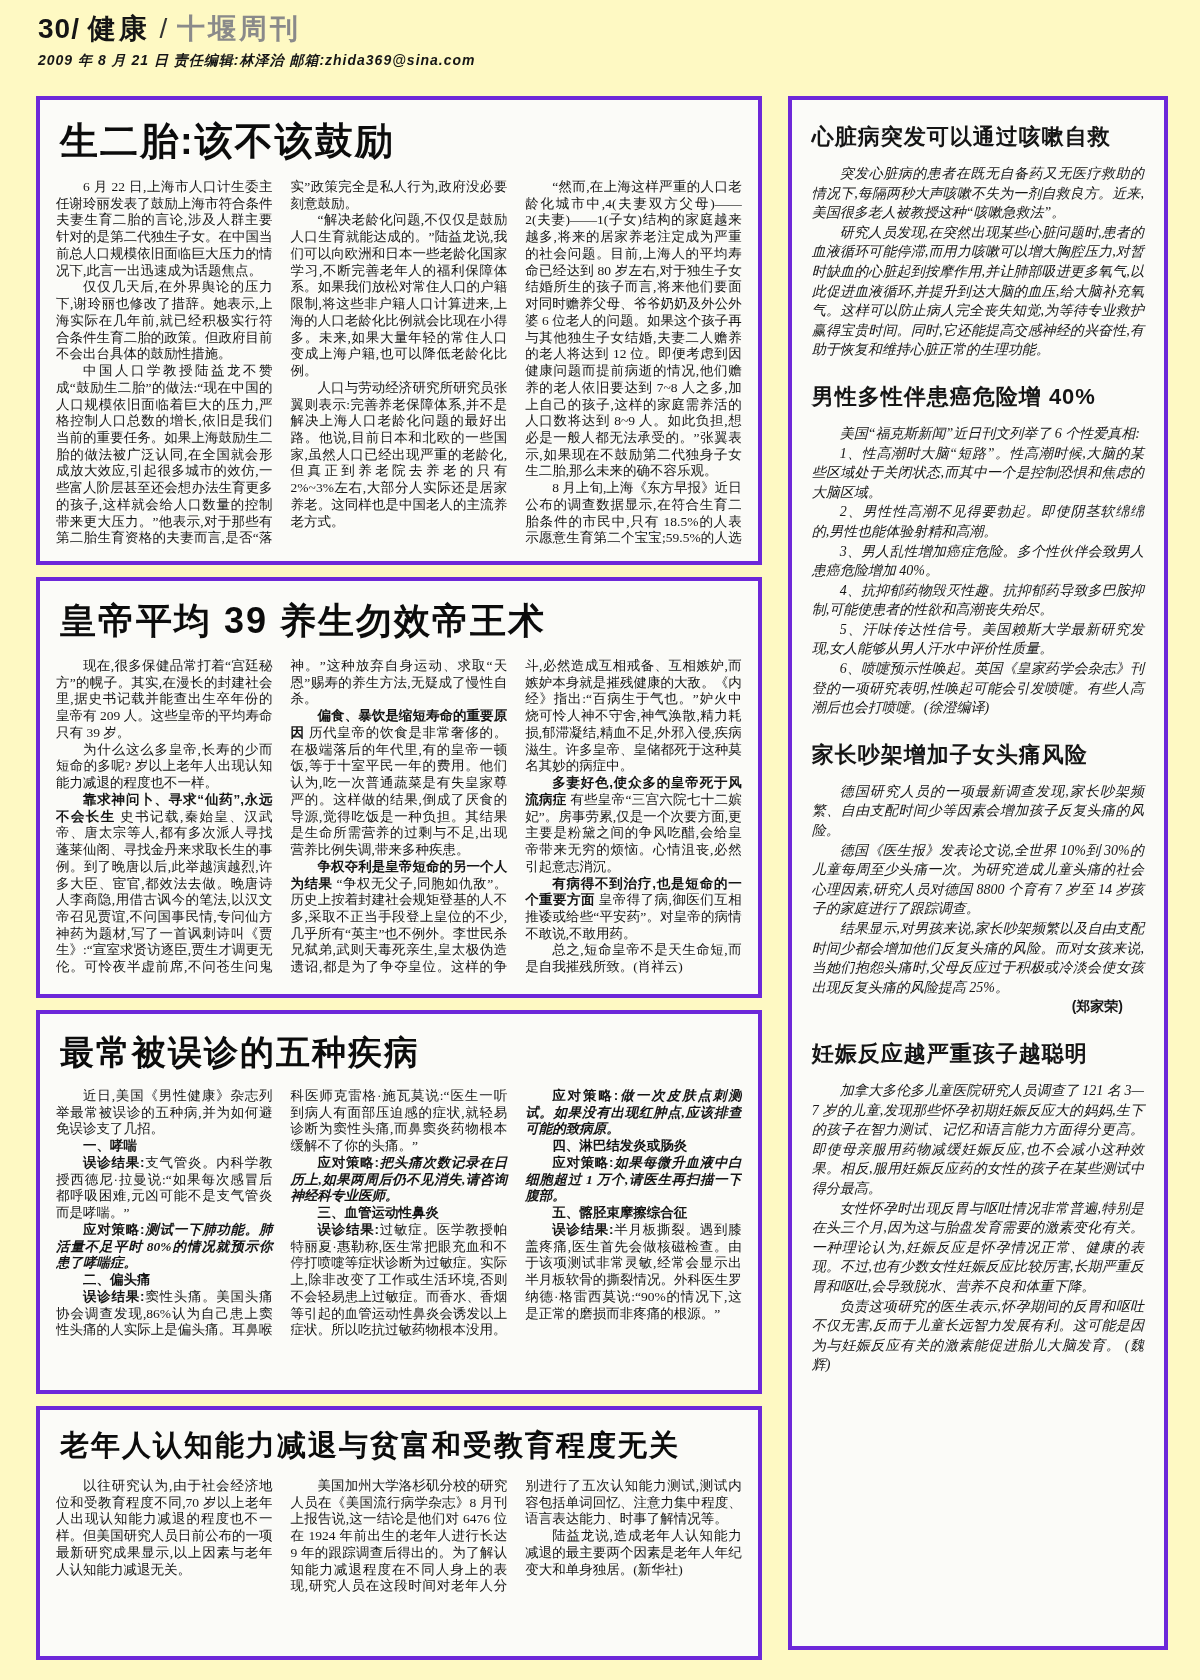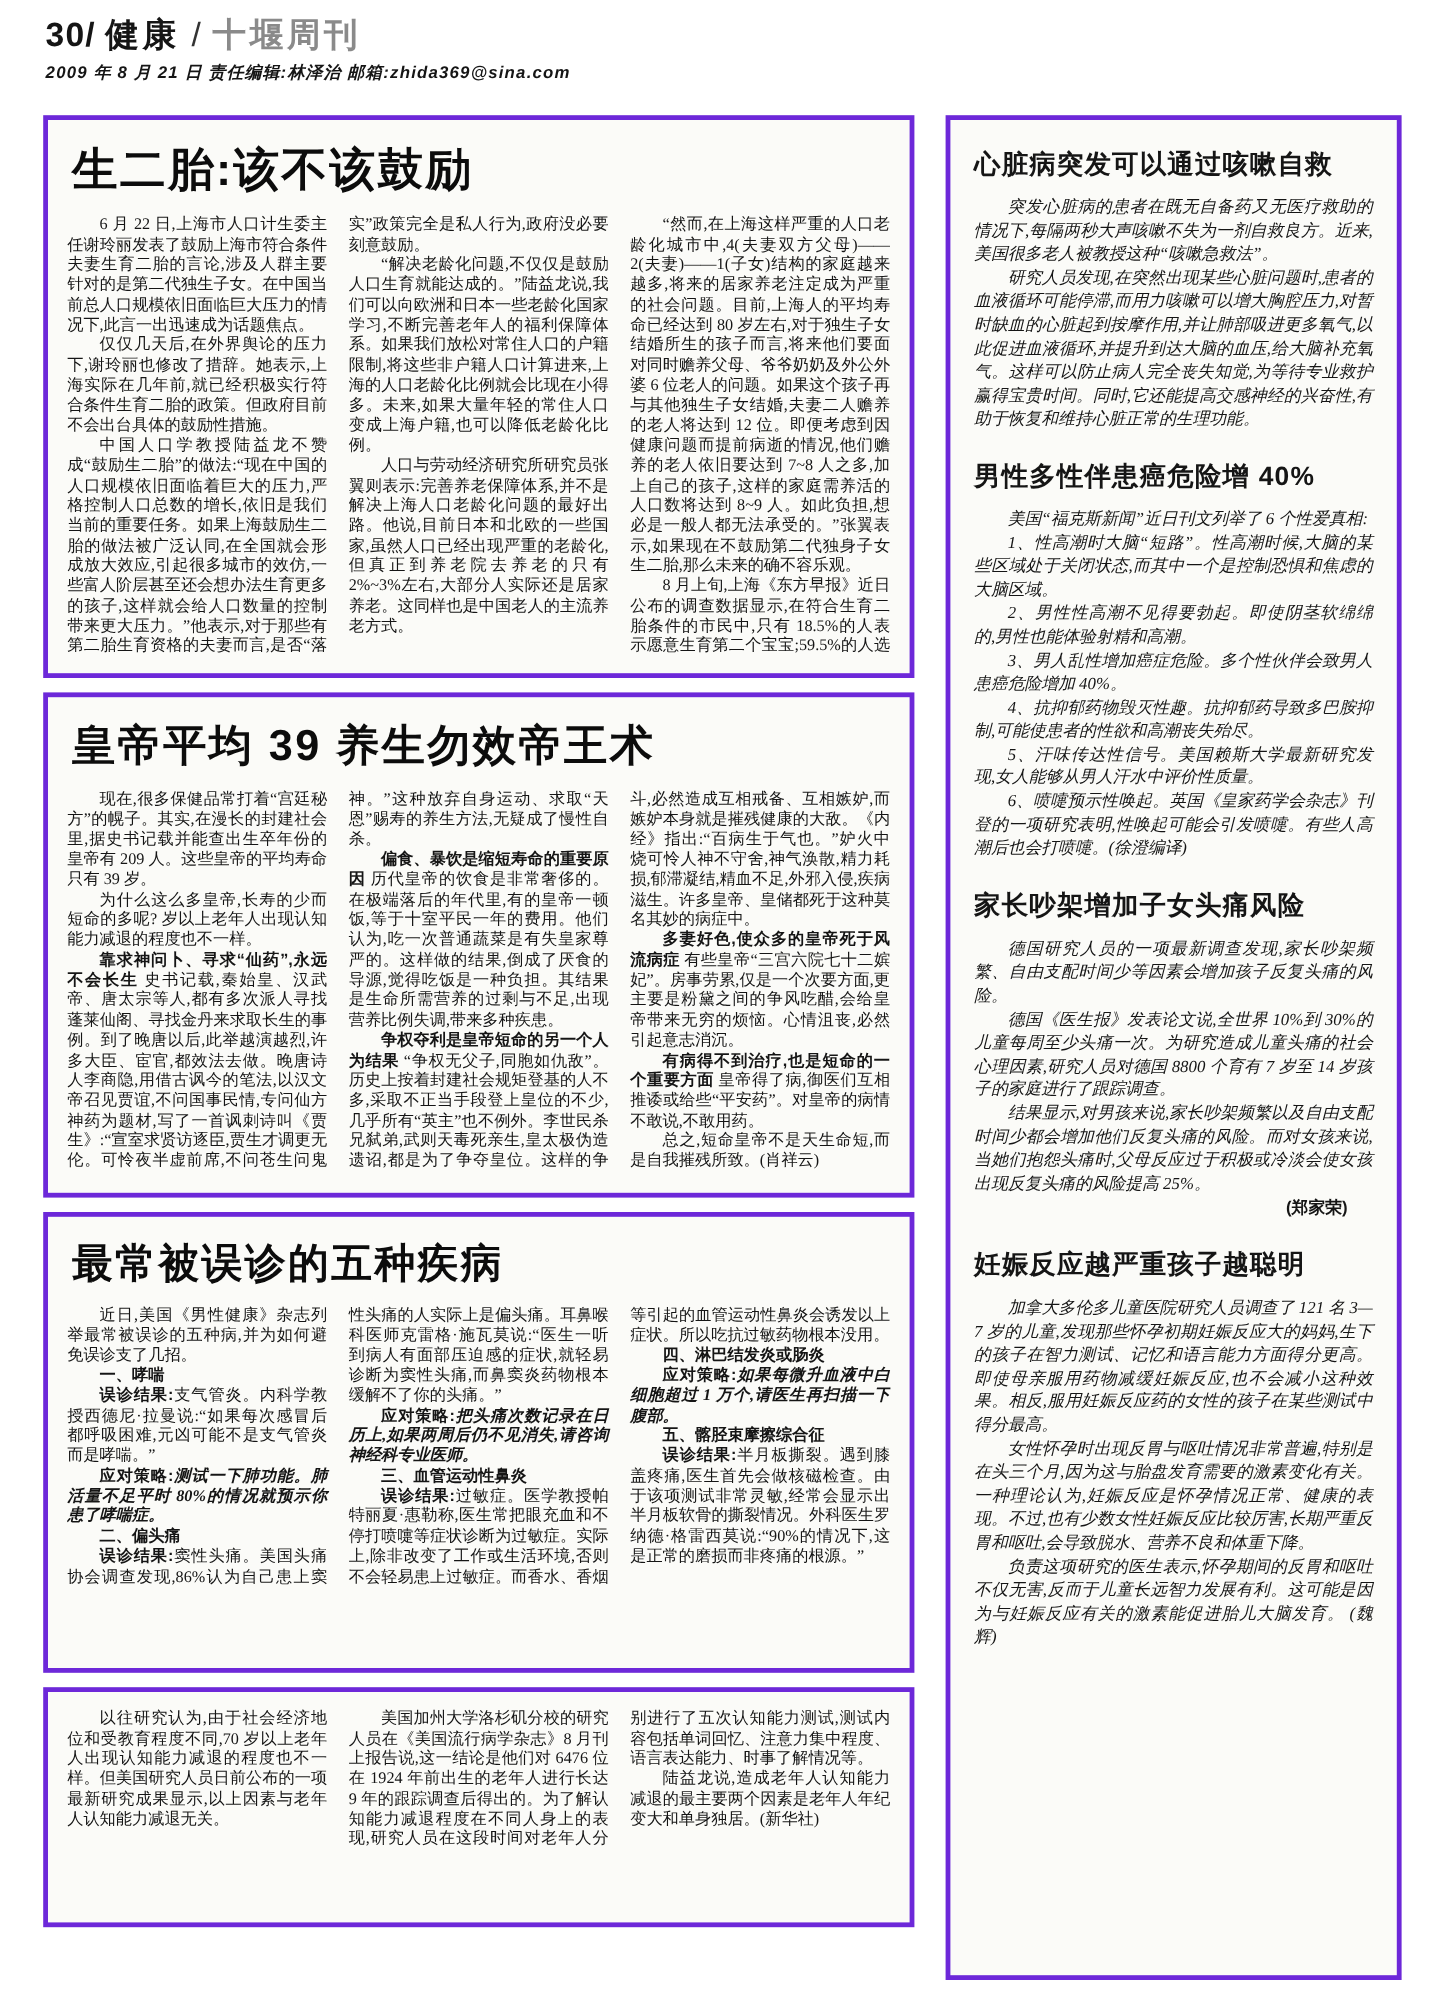--- a/index.html
+++ b/index.html
@@ -1,18 +1,18 @@
 <!DOCTYPE html>
 <html><head>
 <meta charset="utf-8">
 <style>
   * { margin:0; padding:0; box-sizing:border-box; }
   html,body { width:1200px; background:#e8e8e6; }
   body { font-family:"Liberation Serif", serif; color:#151515; }
-  .page { width:1200px; height:1680px; background:#ffffff; position:relative; padding:14px 32px 0 36px; overflow:hidden; }
+  .page { width:1200px; height:1680px; background:#fef9c3; position:relative; padding:14px 32px 0 36px; overflow:hidden; }
 
   
   .masthead { padding-left:2px; }
   .mast-line1 { font-family:"Liberation Sans", sans-serif; font-size:28px; line-height:30px; }
   .mast-pageno { font-weight:600; letter-spacing:1px; }
   .mast-section { font-weight:800; letter-spacing:3px; }
   .mast-sep { font-weight:300; color:#333; padding:0 2px; }
   .mast-pub { color:#8a8a8a; font-weight:600; letter-spacing:3px; }
   .mast-dateline { margin-top:8px; font-family:"Liberation Sans", sans-serif; font-style:italic; font-weight:bold; font-size:14px; letter-spacing:1px; }
 
@@ -99,28 +99,30 @@
         <div class="cols b3">
             <p class="para"><span>近日,美国《男性健康》杂志列举最常被误诊的五种病,并为如何避免误诊支了几招。</span></p>
             <p class="para subhead"><b class="lead">一、哮喘</b><span></span></p>
             <p class="para"><b class="lead">误诊结果:</b><span>支气管炎。内科学教授西德尼·拉曼说:“如果每次感冒后都呼吸困难,元凶可能不是支气管炎而是哮喘。”</span></p>
             <p class="para kai"><b class="lead">应对策略:</b><span>测试一下肺功能。肺活量不足平时 80%的情况就预示你患了哮喘症。</span></p>
             <p class="para subhead"><b class="lead">二、偏头痛</b><span></span></p>
             <p class="para"><b class="lead">误诊结果:</b><span>窦性头痛。美国头痛协会调查发现,86%认为自己患上窦性头痛的人实际上是偏头痛。耳鼻喉科医师克雷格·施瓦莫说:“医生一听到病人有面部压迫感的症状,就轻易诊断为窦性头痛,而鼻窦炎药物根本缓解不了你的头痛。”</span></p>
             <p class="para kai"><b class="lead">应对策略:</b><span>把头痛次数记录在日历上,如果两周后仍不见消失,请咨询神经科专业医师。</span></p>
             <p class="para subhead"><b class="lead">三、血管运动性鼻炎</b><span></span></p>
             <p class="para"><b class="lead">误诊结果:</b><span>过敏症。医学教授帕特丽夏·惠勒称,医生常把眼充血和不停打喷嚏等症状诊断为过敏症。实际上,除非改变了工作或生活环境,否则不会轻易患上过敏症。而香水、香烟等引起的血管运动性鼻炎会诱发以上症状。所以吃抗过敏药物根本没用。</span></p>
+            <p class="para kai"><b class="lead">应对策略:</b><span>做一次皮肤点刺测试。如果没有出现红肿点,应该排查可能的致病原。</span></p>
             <p class="para subhead"><b class="lead">四、淋巴结发炎或肠炎</b><span></span></p>
             <p class="para kai"><b class="lead">应对策略:</b><span>如果每微升血液中白细胞超过 1 万个,请医生再扫描一下腹部。</span></p>
             <p class="para subhead"><b class="lead">五、髂胫束摩擦综合征</b><span></span></p>
             <p class="para"><b class="lead">误诊结果:</b><span>半月板撕裂。遇到膝盖疼痛,医生首先会做核磁检查。由于该项测试非常灵敏,经常会显示出半月板软骨的撕裂情况。外科医生罗纳德·格雷西莫说:“90%的情况下,这是正常的磨损而非疼痛的根源。”</span></p>
           </div>
       </article>
 
       <article class="box">
+        <h1 class="art-title t4">老年人认知能力减退与贫富和受教育程度无关</h1>
         <div class="cols b4">
             <p class="para"><span>以往研究认为,由于社会经济地位和受教育程度不同,70 岁以上老年人出现认知能力减退的程度也不一样。但美国研究人员日前公布的一项最新研究成果显示,以上因素与老年人认知能力减退无关。</span></p>
             <p class="para"><span>美国加州大学洛杉矶分校的研究人员在《美国流行病学杂志》8 月刊上报告说,这一结论是他们对 6476 位在 1924 年前出生的老年人进行长达 9 年的跟踪调查后得出的。为了解认知能力减退程度在不同人身上的表现,研究人员在这段时间对老年人分别进行了五次认知能力测试,测试内容包括单词回忆、注意力集中程度、语言表达能力、时事了解情况等。</span></p>
             <p class="para"><span>陆益龙说,造成老年人认知能力减退的最主要两个因素是老年人年纪变大和单身独居。(新华社)</span></p>
           </div>
       </article>
 
     </div>
 
     <aside class="box sidebar">

